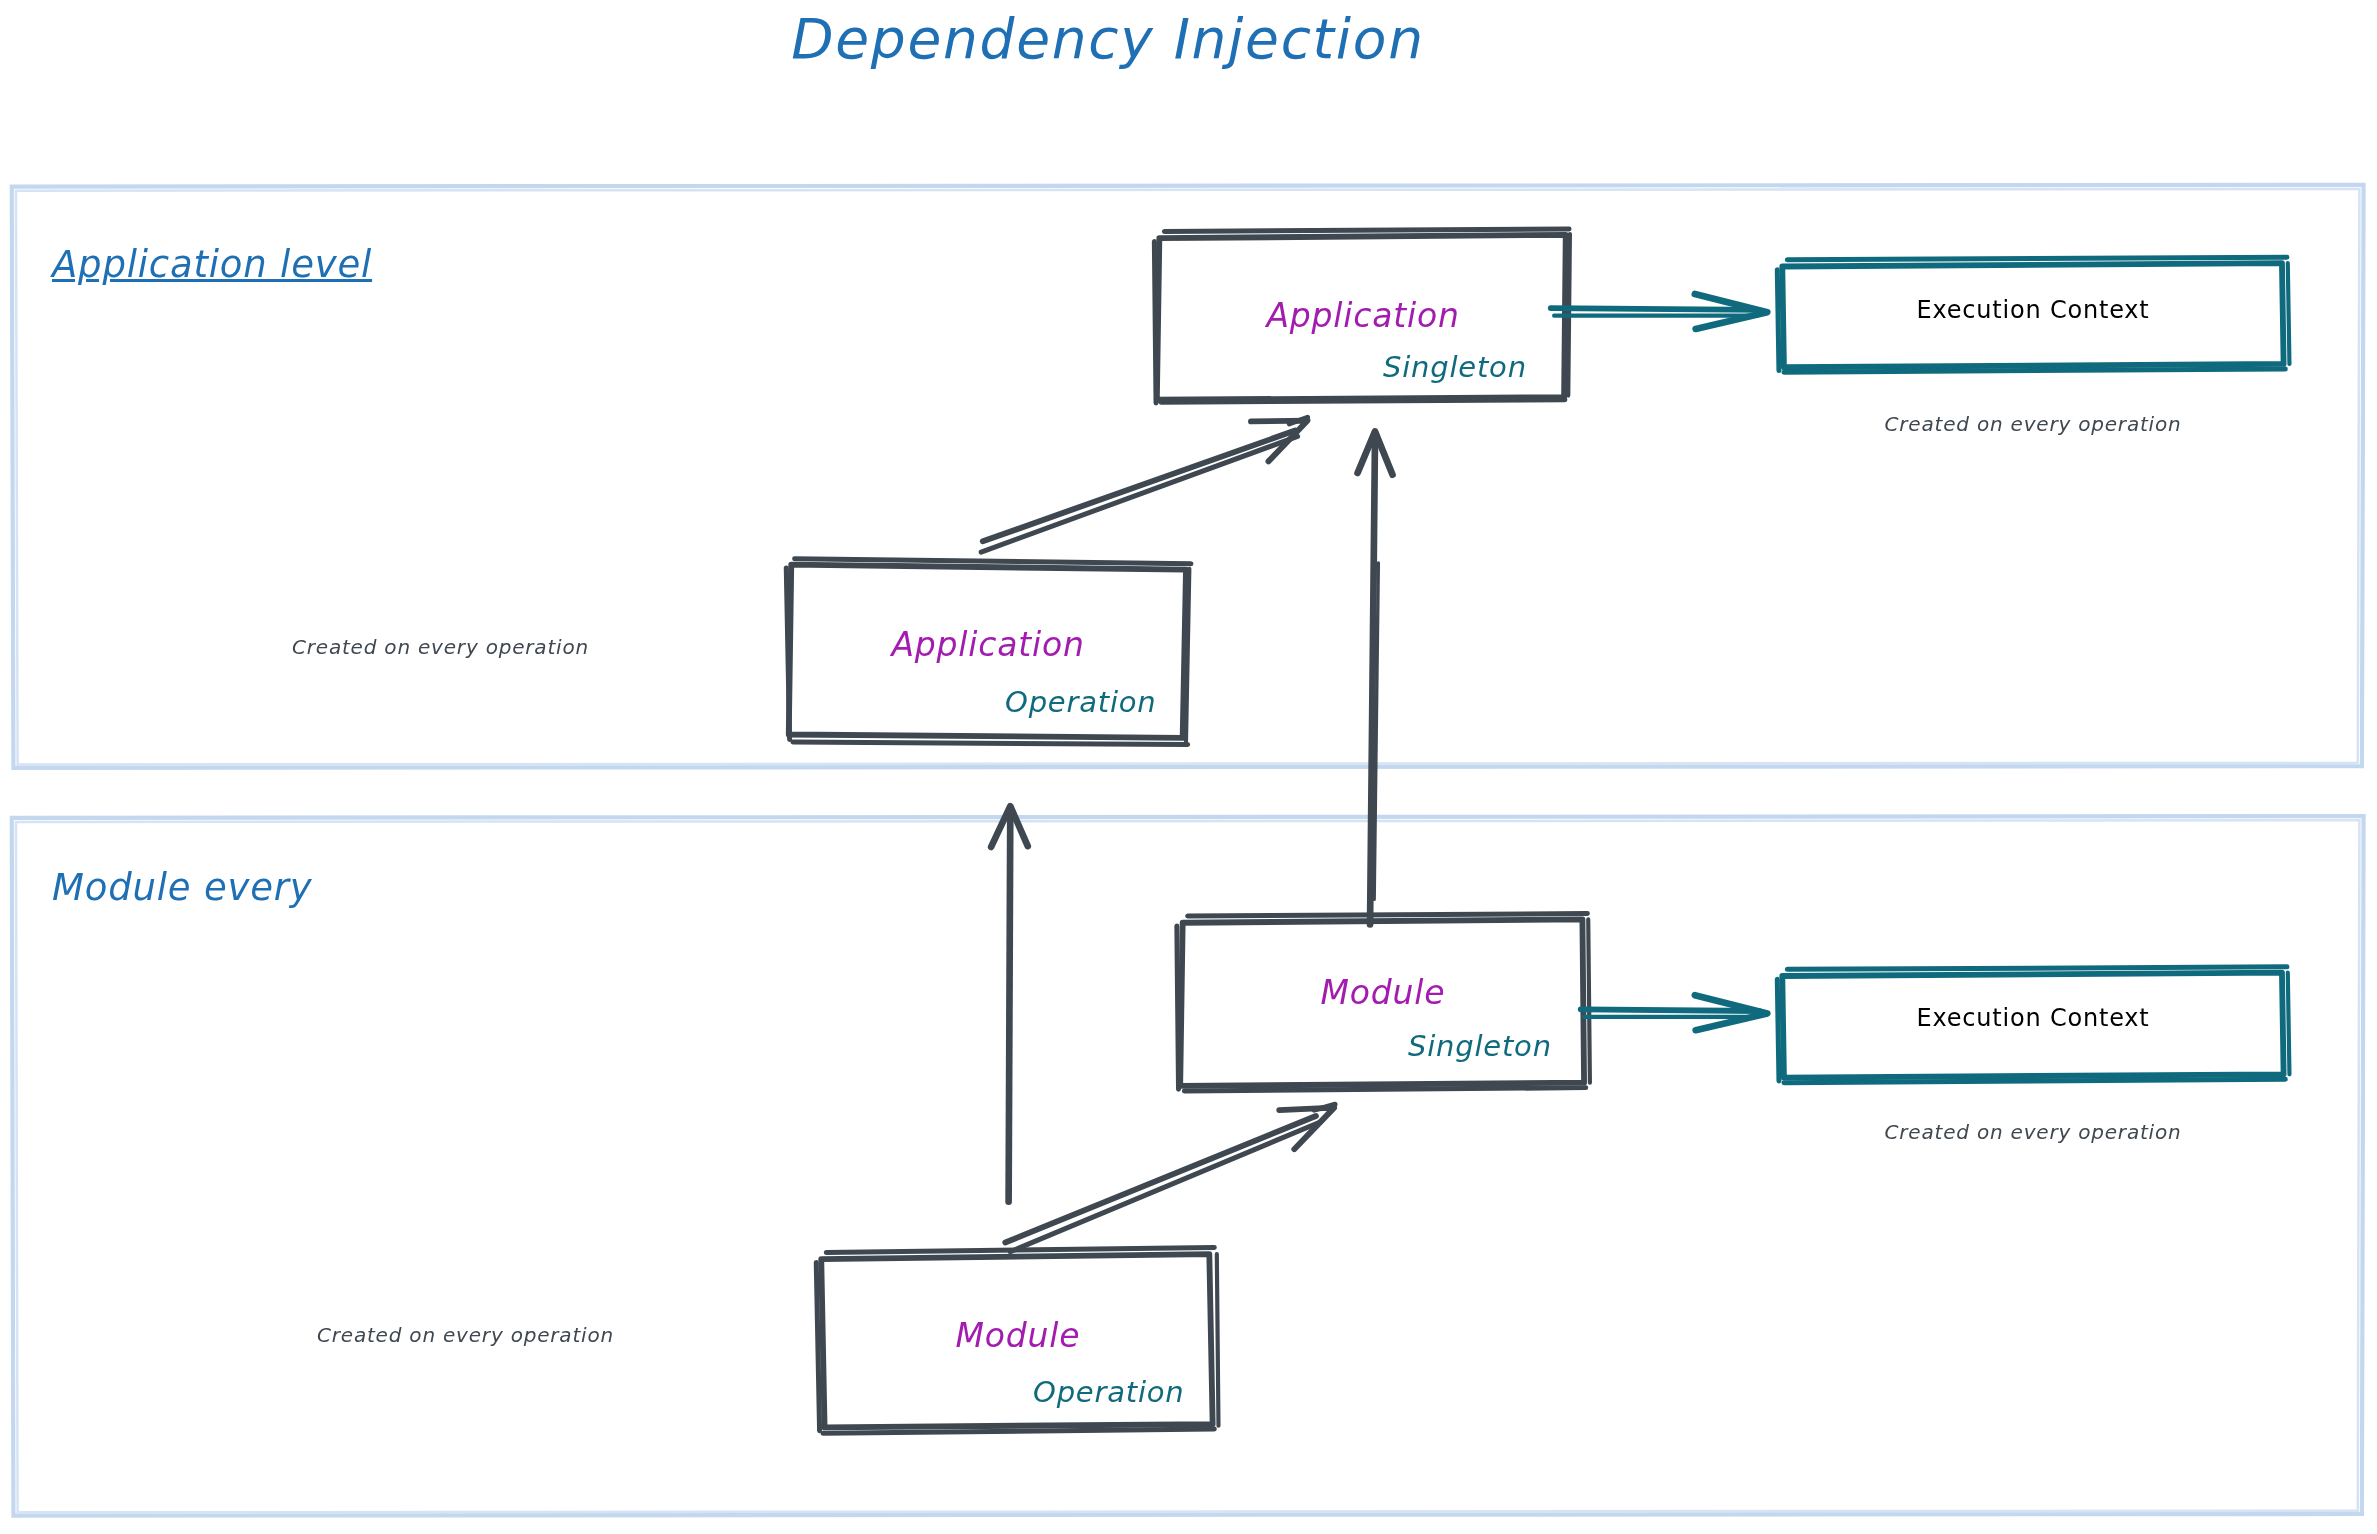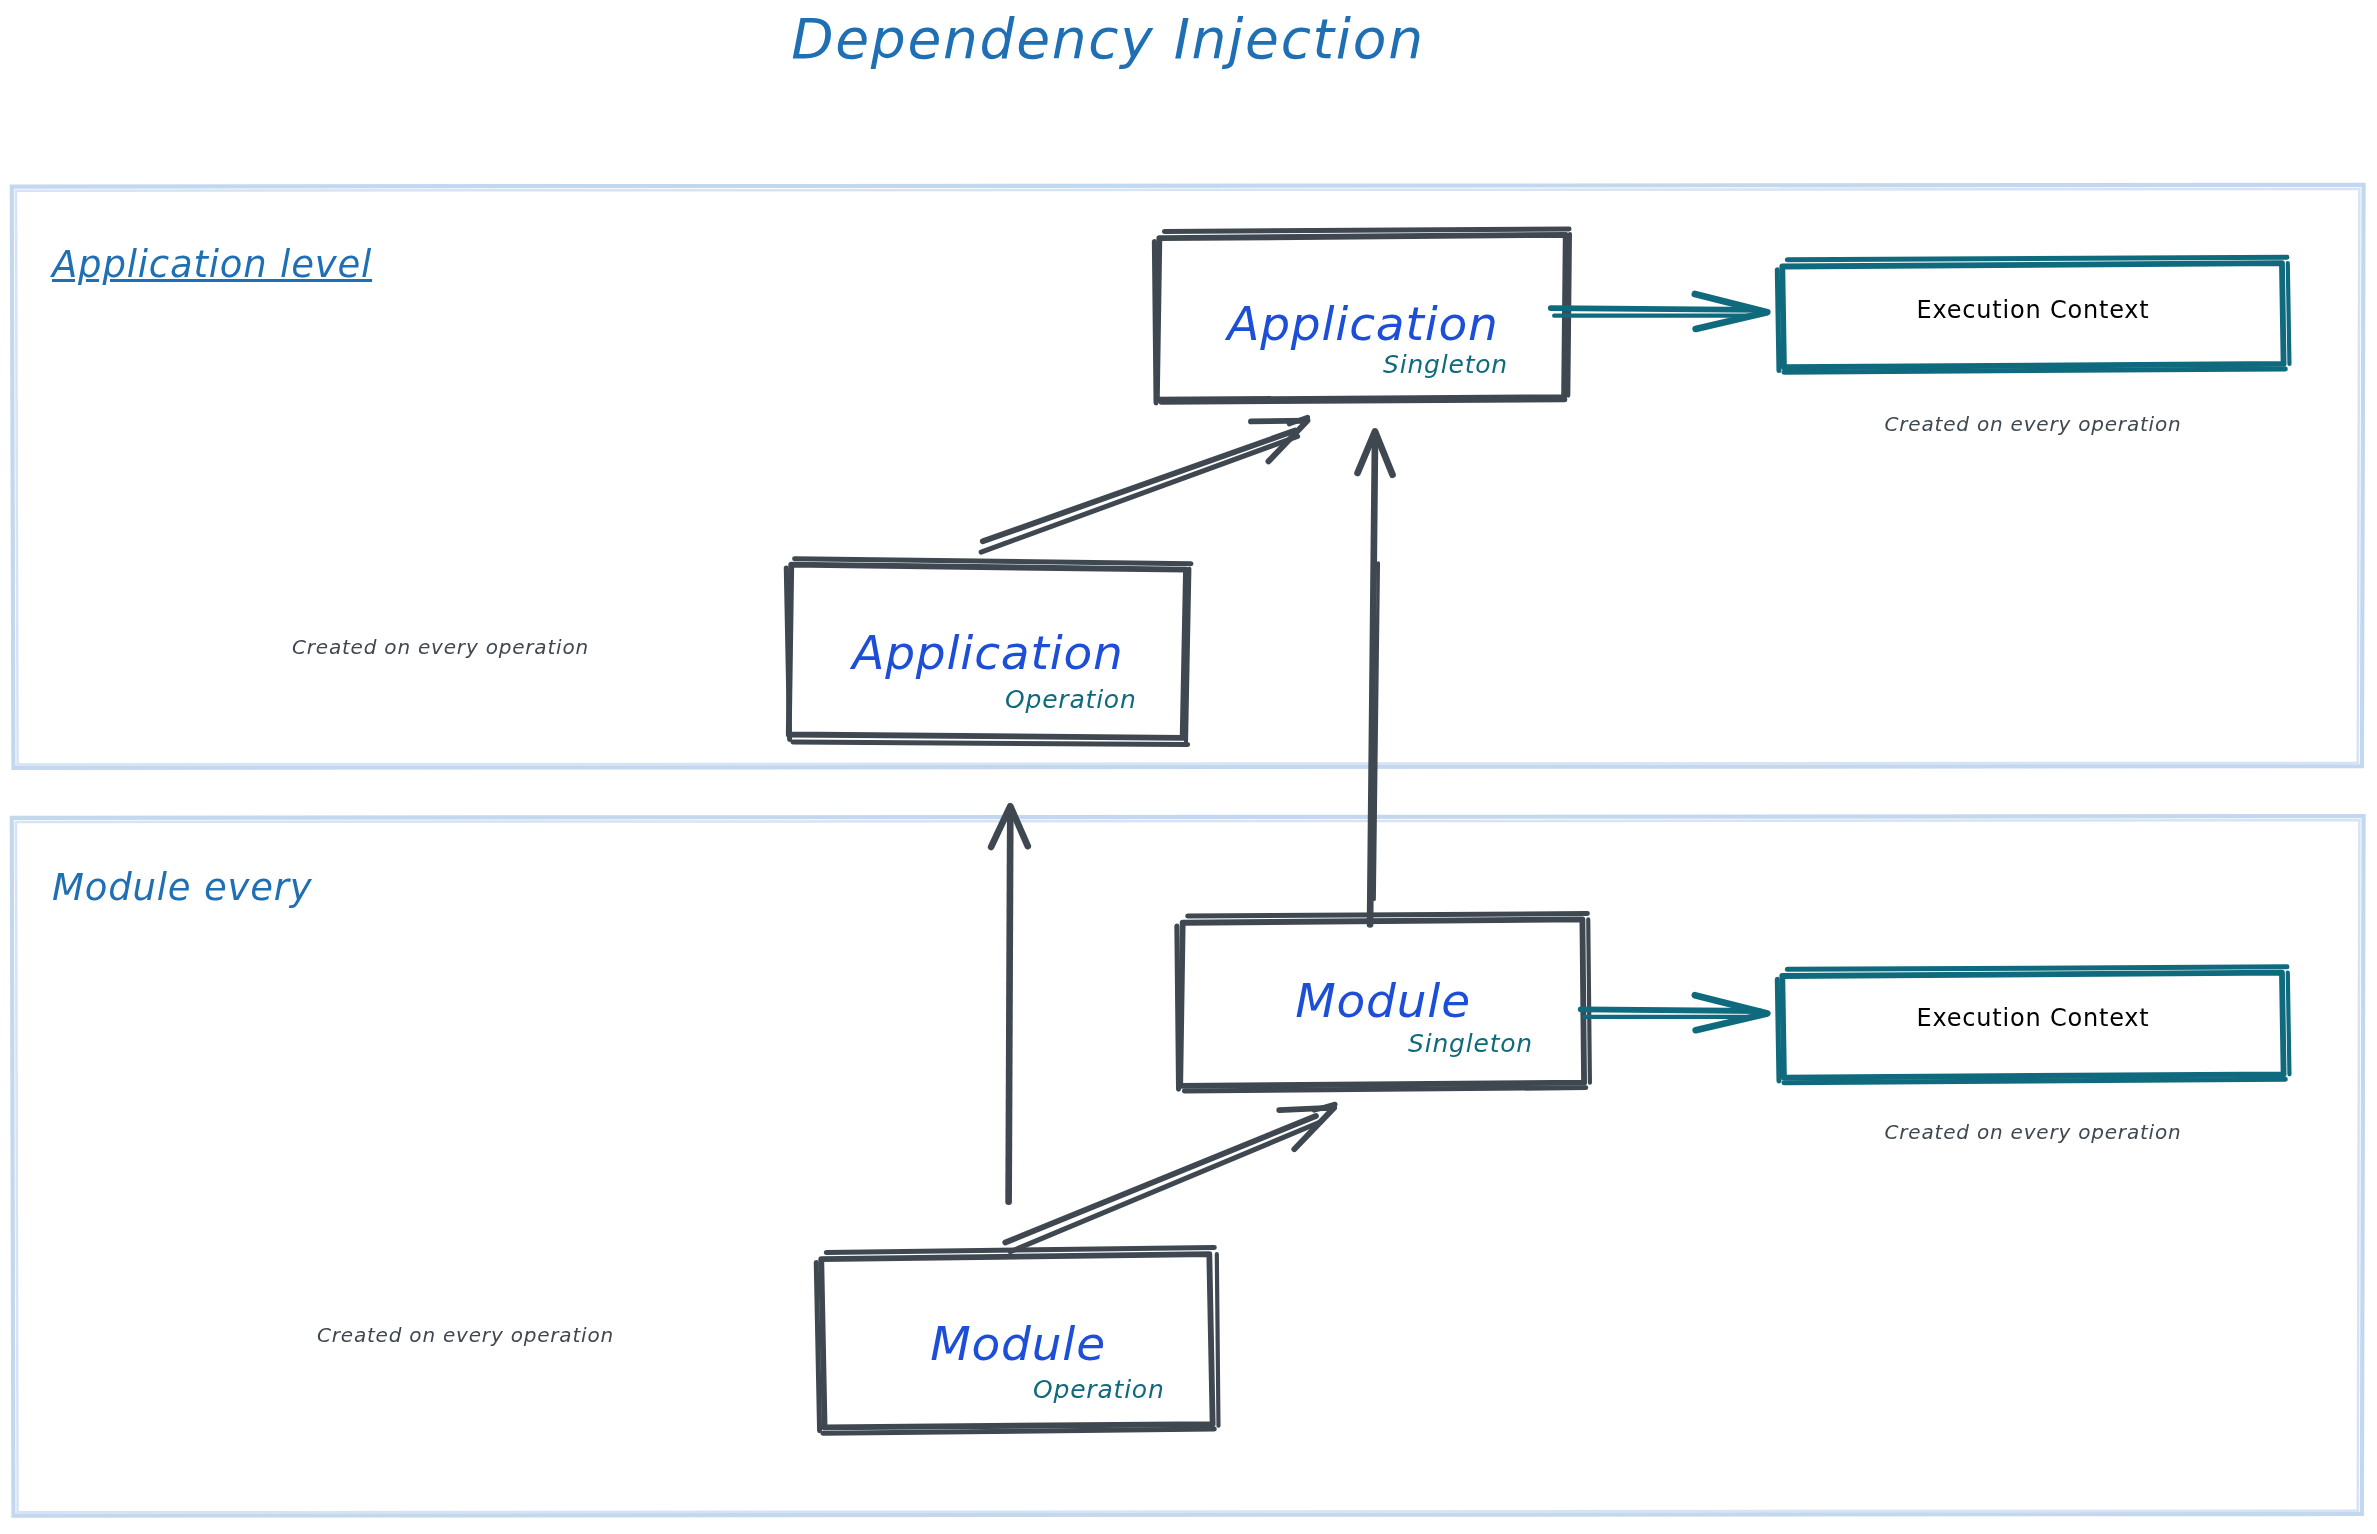--- a/index.html
+++ b/index.html
@@ -45,28 +45,28 @@
     font-style: italic;
     letter-spacing: 0.8px;
   }
   .panel-label {
     color: #1f6fb4;
     font-size: 37px;
     font-style: italic;
     letter-spacing: 0.8px;
   }
   .box-title {
-    color: #1d4ed8;
-    font-size: 47px;
+    color: #a21caf;
+    font-size: 33px;
     font-style: italic;
     letter-spacing: 0.8px;
   }
   .box-scope {
     color: #106a7d;
-    font-size: 25px;
+    font-size: 29px;
     font-style: italic;
     letter-spacing: 0.8px;
   }
   .ec-title {
     color: #000000;
     font-size: 24px;
     letter-spacing: 0.8px;
   }
   .caption {
     color: #3f4850;

